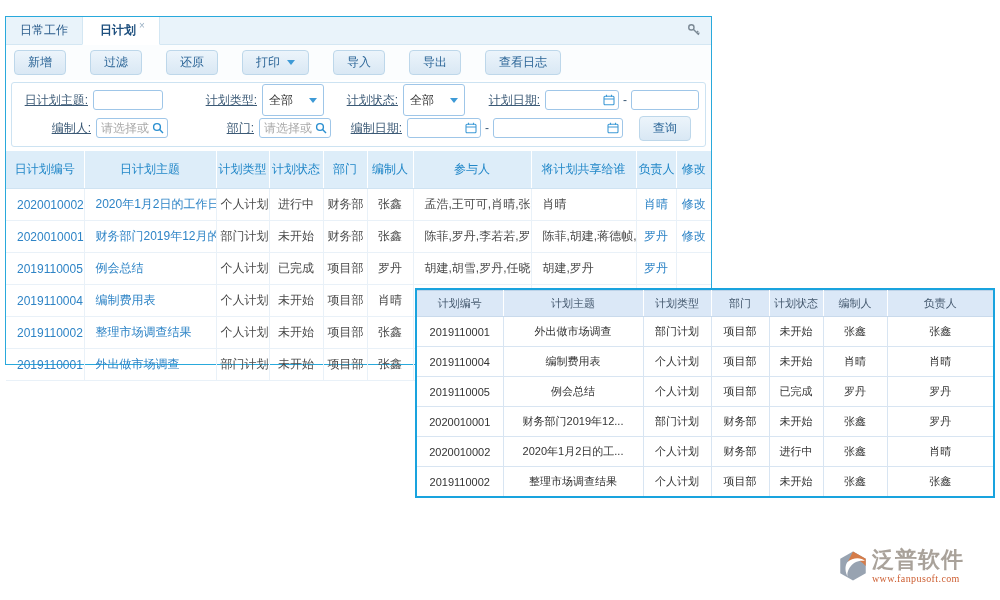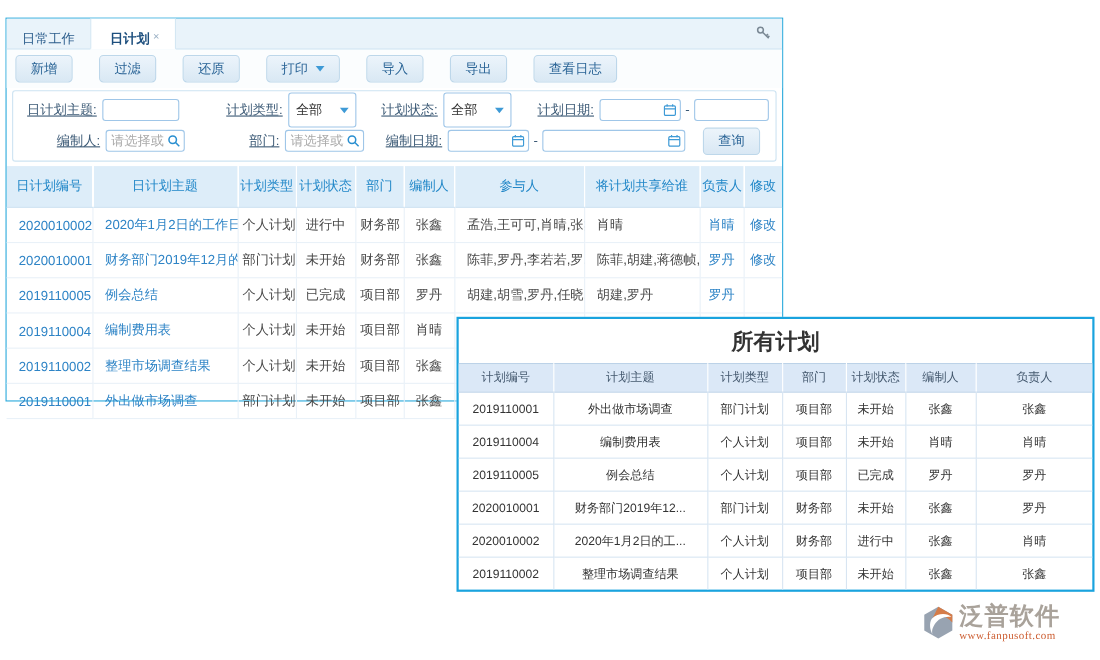--- a/index.html
+++ b/index.html
@@ -4,21 +4,21 @@
 <style>
   html,body {margin:0; padding:0;}
   body {width:1000px; height:600px; position:relative; background:#fff;
         font-family:"Liberation Sans","DejaVu Sans",sans-serif; overflow:hidden;}
 
   
   .panel1 {position:absolute; left:5px; top:16px; width:707px; height:349px;
            background:#fff; border:1px solid #29a9dc; box-sizing:border-box;}
   .tabbar {height:27px; background:#e9f3fa; border-bottom:1px solid #d4e7f3;
            display:flex; align-items:stretch; position:relative;}
-  .tab {padding:0 14px; font-size:12px; color:#2b5d8c; display:flex; align-items:flex-end;
+  .tab {padding:0 14px; font-size:12px; color:#2b5d8c; display:flex; align-items:center;
         cursor:pointer; position:relative;}
   .tab.active {background:#fff; font-weight:bold; color:#1d4f7e;
                border-left:1px solid #d4e7f3; border-right:1px solid #d4e7f3;
                margin-bottom:-1px; border-bottom:1px solid #fff;padding-left:17px;}
   .tab .close {font-size:10px; font-weight:normal; color:#9ab0c4; margin-left:3px;
                position:relative; top:-5px;}
   .keyicon {position:absolute; right:10px; top:6px; cursor:pointer;}
 
   .toolbar {display:flex; gap:24px; padding:5px 8px; background:#fbfdfe; align-items:center;}
   .btn {padding:3px 13px; font-size:12px; color:#2a6496;
@@ -293,21 +293,20 @@
           <td class="left"></td>
           <td class="left"></td>
           <td class="lnk"></td>
           <td class="lnk"></td>
         </tr>
       </tbody>
   </table>
 </section>
 
 <section class="panel2">
-  <div class="p2title">所有计划</div>
   <table class="t2">
     <colgroup>
       <col style="width:86px">
         <col style="width:140px">
         <col style="width:68px">
       <col style="width:58px">
         <col style="width:54px">
         <col style="width:64px">
       <col style="width:106px">
     </colgroup>

